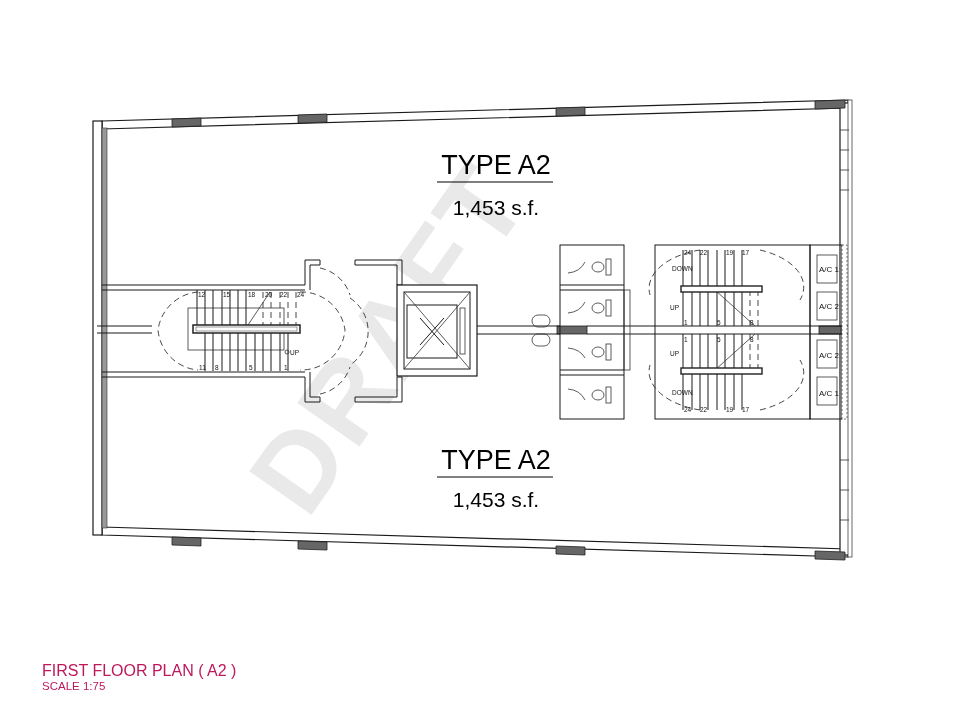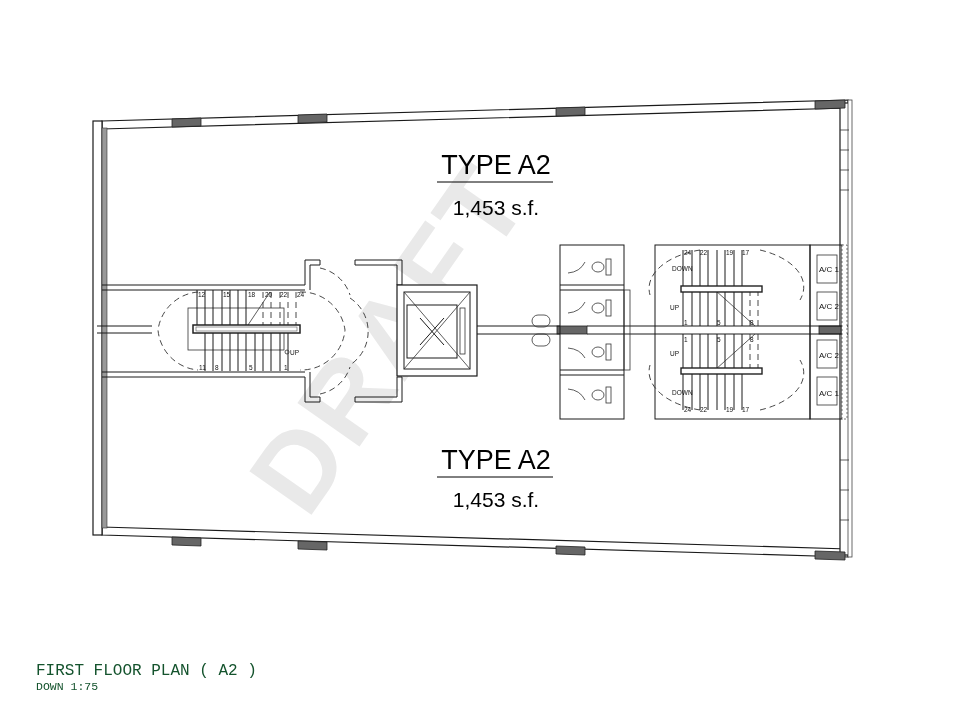--- a/index.html
+++ b/index.html
@@ -8,21 +8,21 @@
   .wall{fill:#ffffff;stroke:#1a1a1a;stroke-width:1.2;}
   .line{stroke:#1a1a1a;stroke-width:1;fill:none;}
   .thin{stroke:#333;stroke-width:0.8;fill:none;}
   .dash{stroke:#333;stroke-width:0.9;fill:none;stroke-dasharray:6 4;}
   .col{fill:#666;stroke:#222;stroke-width:0.8;}
   .room-title{font-size:27px;fill:#000;}
   .room-area{font-size:21px;fill:#000;}
   .tiny{font-size:6.5px;fill:#111;}
   .small{font-size:8px;fill:#111;}
   .watermark{font-size:110px;fill:#e9e9e9;font-weight:bold;letter-spacing:4px;}
-  .caption{position:absolute;left:36px;top:662px;color:#14532d;font-family:Liberation Mono, monospace;}
+  .caption{position:absolute;left:42px;top:662px;color:#be185d;}
   .caption .t{font-size:16px;line-height:18px;}
   .caption .s{font-size:11.5px;line-height:13px;}
 </style>
 </head>
 <body>
 
 <svg id="plan" width="977" height="703" viewBox="0 0 977 703">
 
   <text class="watermark" x="420" y="360" transform="rotate(-55 420 360)" text-anchor="middle">DRAFT</text>
 
@@ -262,14 +262,14 @@
   </g>
   <g>
     <text class="room-title" x="496" y="469" text-anchor="middle">TYPE A2</text>
     <line x1="437" y1="477" x2="553" y2="477" stroke="#000" stroke-width="1"></line>
     <text class="room-area" x="496" y="507" text-anchor="middle">1,453 s.f.</text>
   </g>
 </svg>
 
 <div class="caption">
   <div class="t">FIRST FLOOR PLAN ( A2 )</div>
-  <div class="s">DOWN  1:75</div>
+  <div class="s">SCALE  1:75</div>
 </div>
 
 </body></html>

